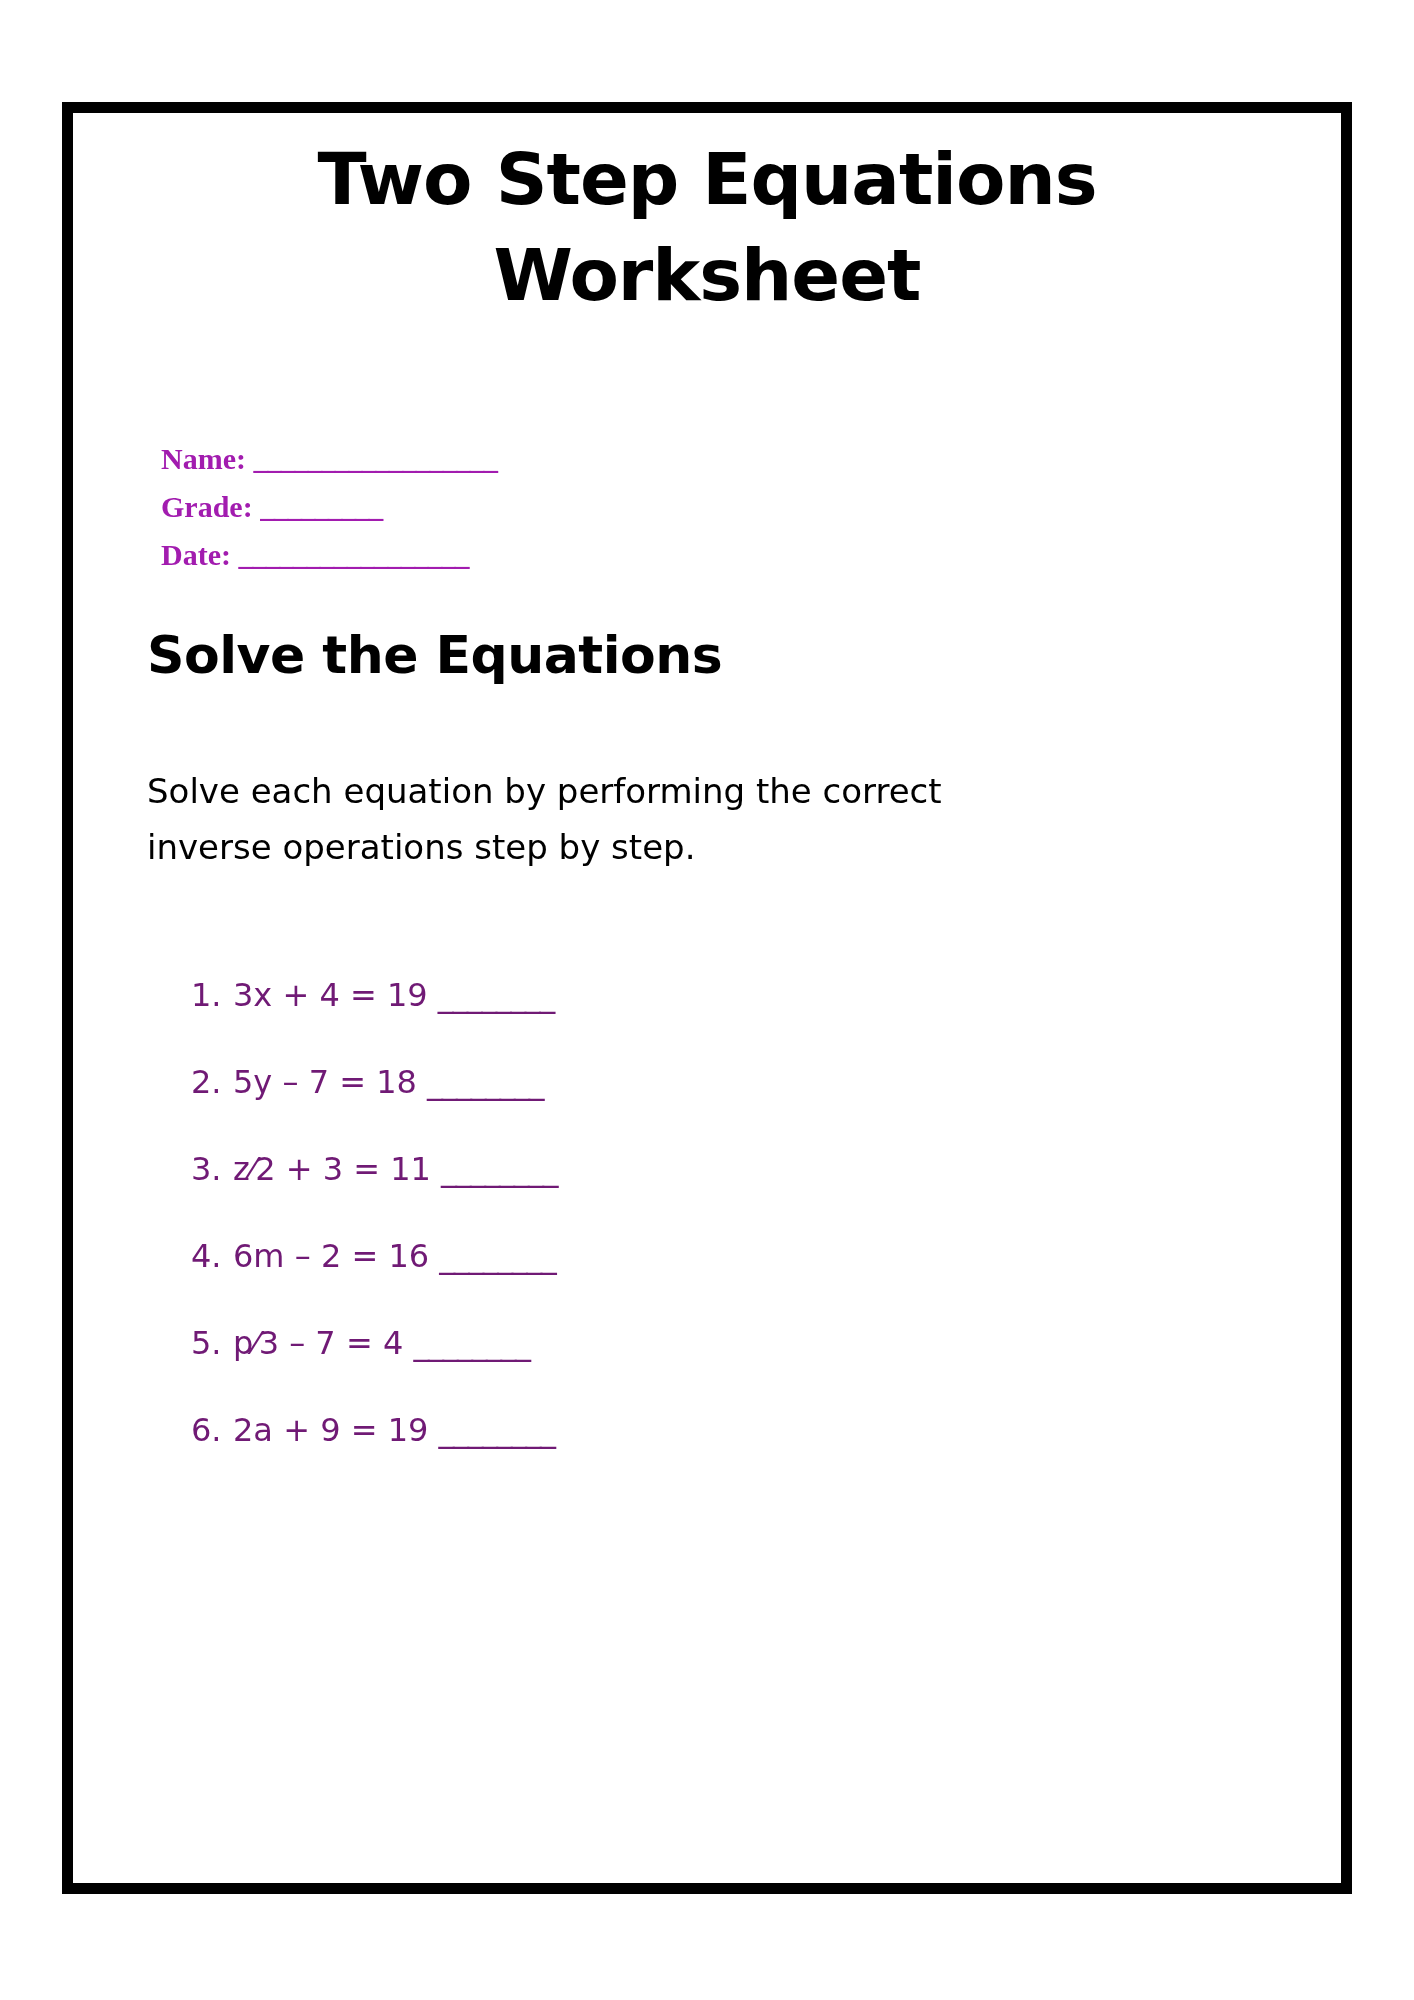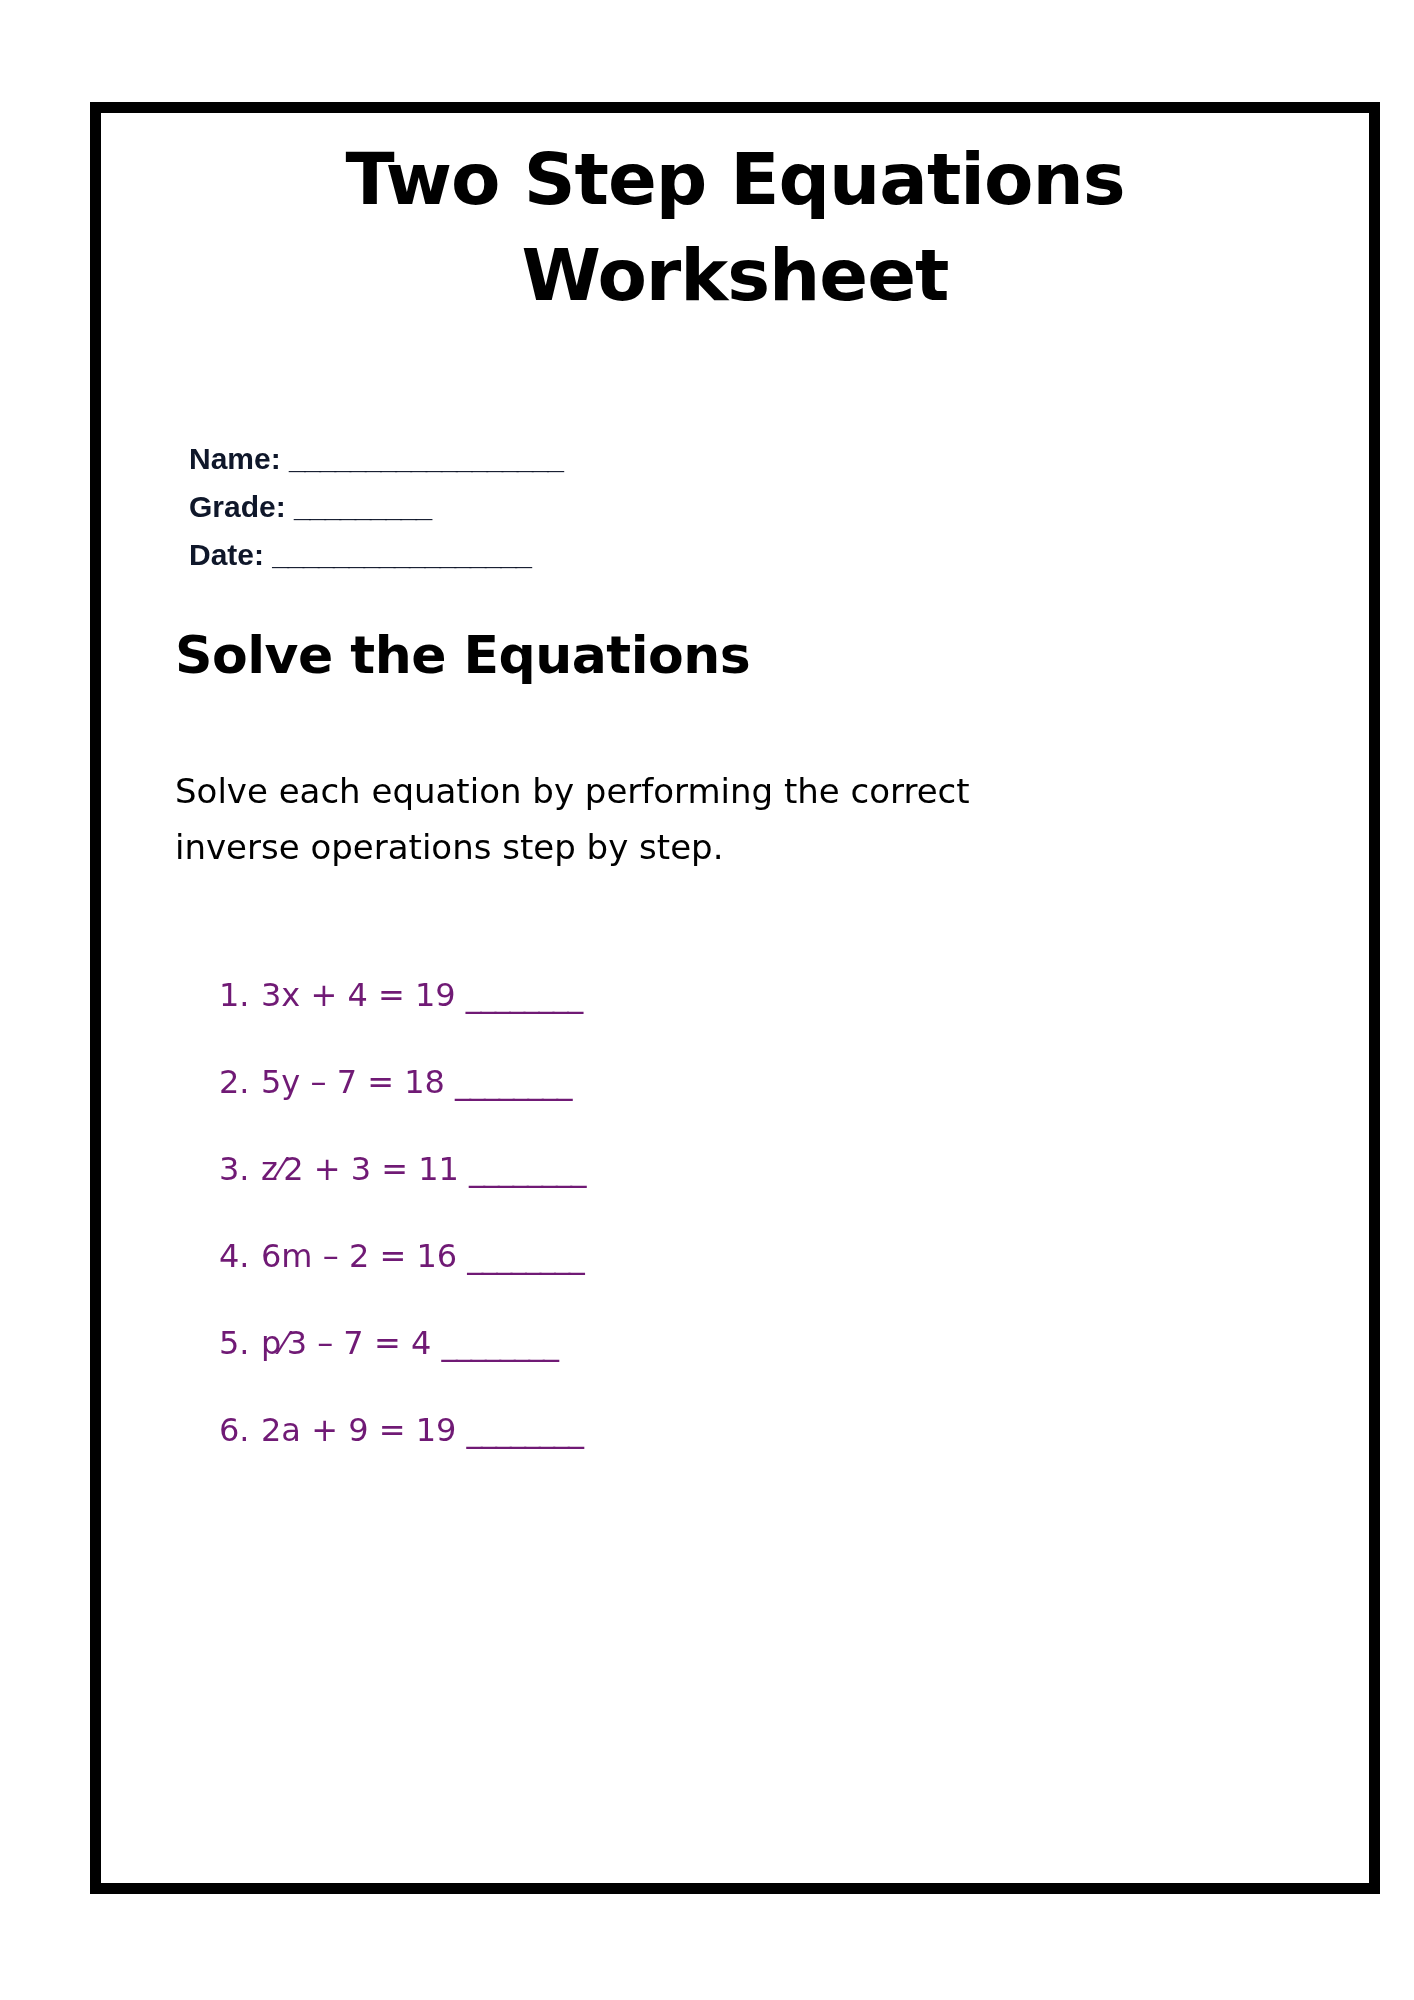--- a/index.html
+++ b/index.html
@@ -25,21 +25,20 @@
   
   #frame {
     position: absolute;
     left: 62px;
     top: 102px;
     width: 1290px;
     height: 1792px;
     border: 11px solid #000000;
     box-sizing: border-box;
     background: #ffffff;
-    margin-left: 28px;
   }
 
   #inner {
     position: absolute;
     left: 0;
     top: 0;
     width: 100%;
     height: 100%;
   }
 
@@ -62,25 +61,25 @@
   }
 
   
   .field-block {
     position: absolute;
     left: 88px;
     top: 322px;
     width: 820px;
   }
   .field-row {
-    font-family: Liberation Sans, sans-serif;
+    font-family: Liberation Serif, serif;
     font-weight: bold;
     font-size: 30px;
     line-height: 48px;
-    color: #0f172a;
+    color: #a21caf;
     white-space: nowrap;
   }
   .field-label {
     display: inline;
   }
   .field-rule {
     display: inline;
     letter-spacing: -1.5px;
   }
 

